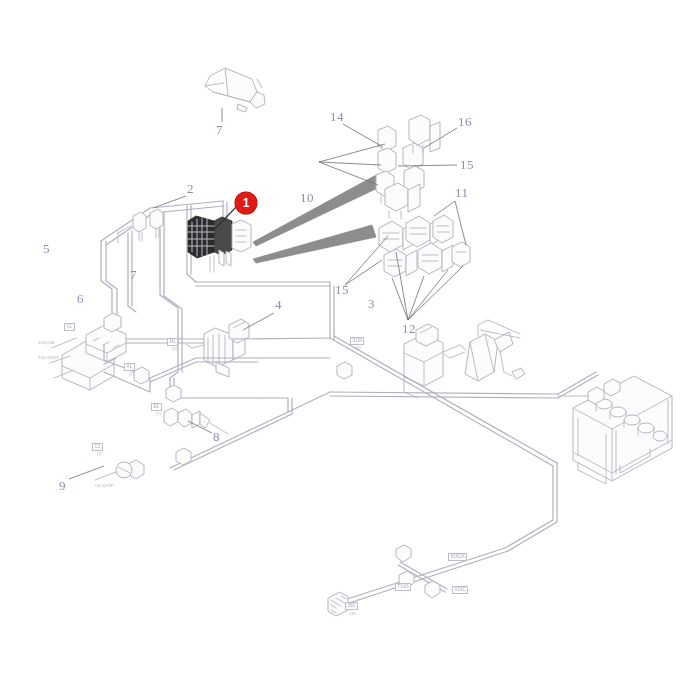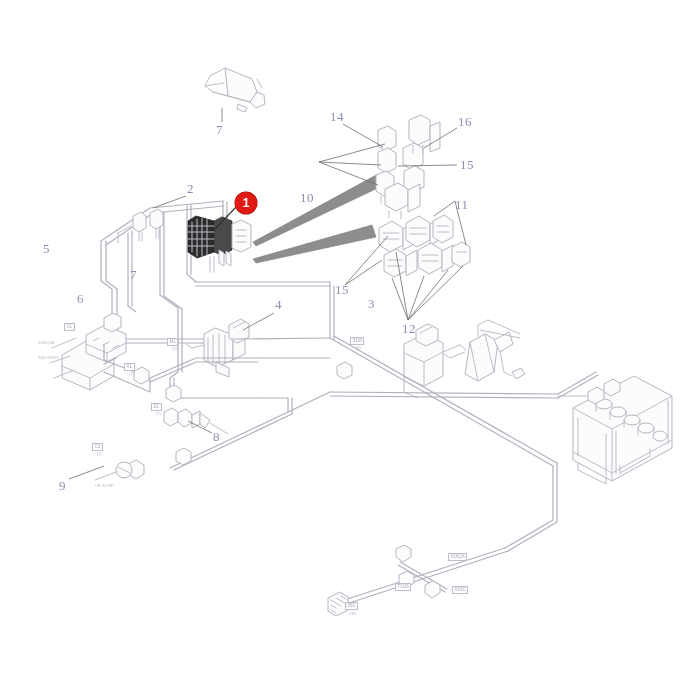--- a/index.html
+++ b/index.html
@@ -359,21 +359,21 @@
 
   <div class="callout-label" style="left:187px; top:182px;">2</div>
   <div class="callout-label" style="left:368px; top:297px;">3</div>
   <div class="callout-label" style="left:275px; top:298px;">4</div>
   <div class="callout-label" style="left:43px;  top:242px;">5</div>
   <div class="callout-label" style="left:77px;  top:292px;">6</div>
   <div class="callout-label" style="left:130px; top:268px;">7</div>
   <div class="callout-label" style="left:213px; top:430px;">8</div>
   <div class="callout-label" style="left:59px;  top:479px;">9</div>
   <div class="callout-label" style="left:300px; top:171px;margin-top:20px;">10</div>
-  <div class="callout-label" style="left:455px; top:198px;text-align:right;">11</div>
+  <div class="callout-label" style="left:455px; top:186px;text-align:right;">11</div>
   <div class="callout-label" style="left:402px; top:322px;text-align:center;">12</div>
   <div class="callout-label" style="left:335px; top:283px;">15</div>
   <div class="callout-label" style="left:330px; top:110px;">14</div>
   <div class="callout-label" style="left:460px; top:158px;">15</div>
   <div class="callout-label" style="left:458px; top:115px;">16</div>
   <div class="callout-label" style="left:216px; top:123px;">7</div>
 
   <div class="tag" style="left:64px;  top:323px;">V1</div>
   <div class="tag" style="left:124px; top:363px;">A1</div>
   <div class="tag-sub" style="left:129px; top:371px;">(2)</div>

